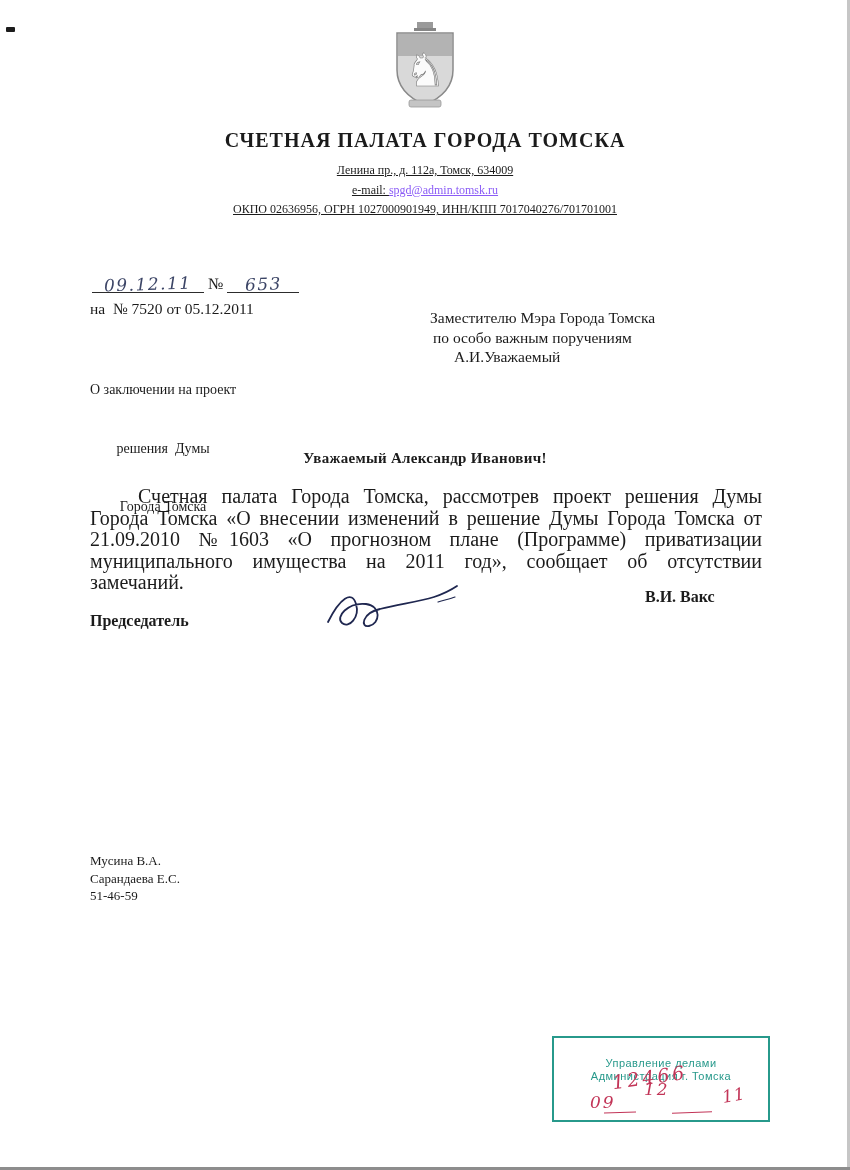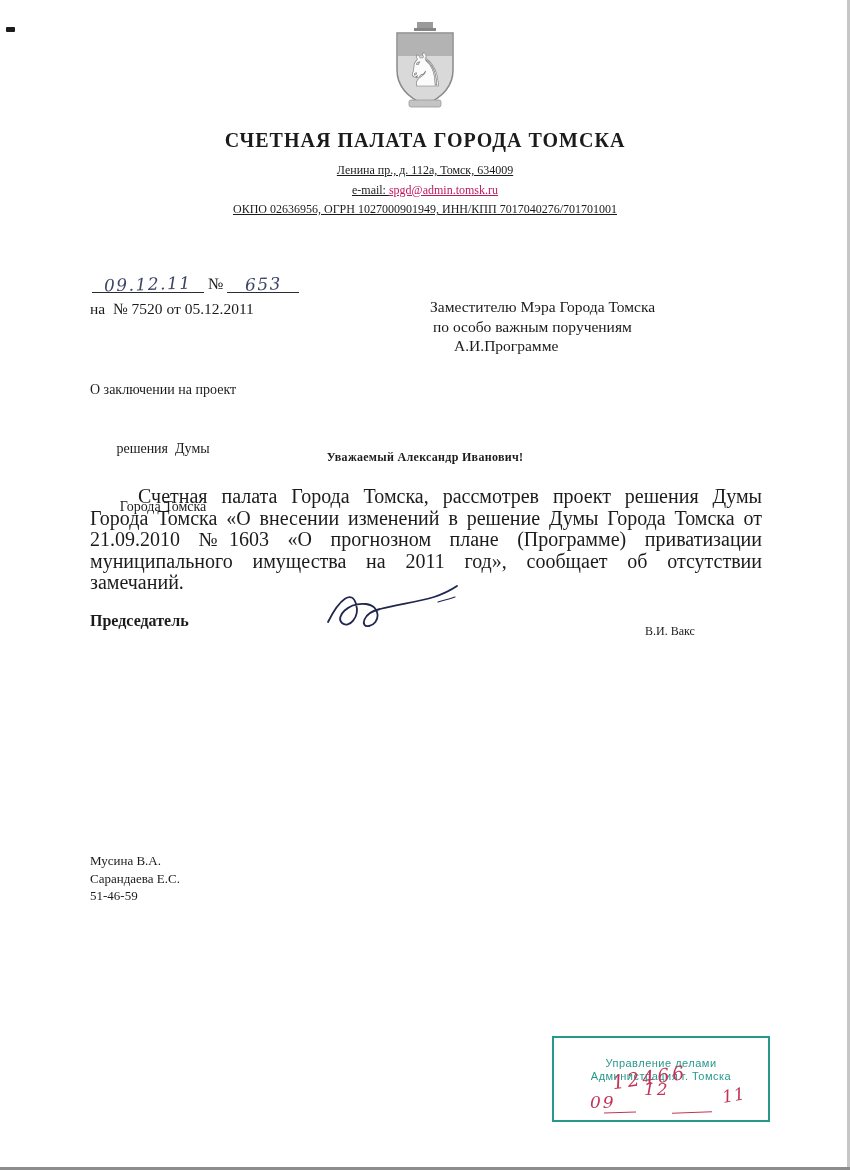--- a/index.html
+++ b/index.html
@@ -11,48 +11,48 @@
   .edge-bottom { position:absolute; bottom:0; left:0; width:100%; height:3px; background:#8d8d8d; }
   .speck { position:absolute; left:6px; top:27px; width:9px; height:5px; background:#1c1c1c; border-radius:1px; }
 
   .emblem { position:absolute; left:388px; top:20px; }
 
   .org-name { position:absolute; top:129px; left:0; width:100%; text-align:center;
               font-weight:bold; font-size:20px; letter-spacing:1px; }
 
   .head-block { position:absolute; top:161px; left:0; width:100%; text-align:center;
                 font-size:12px; line-height:19.5px;text-decoration:underline; }
-  .email-link { text-decoration:underline; color:#be185d; }
+  .email-link { text-decoration:underline; color:#8b5cf6; }
 
   .ref-row { position:absolute; left:92px; top:272px; font-size:16px; }
   .ref-slot { display:inline-block; border-bottom:1.2px solid #2c2c2c; text-align:center; vertical-align:bottom; }
   .slot-date { width:112px; }
   .slot-num { width:72px; }
   .no-label { display:inline-block; margin:0 4px; font-size:16px; }
   .hw { font-family:"DejaVu Serif",serif; font-style:italic; color:#3c4566;
         font-size:17px; letter-spacing:1.5px; display:inline-block; transform:rotate(-2deg); position:relative; top:2px; }
 
   .reply-line { position:absolute; left:90px; top:300px; font-size:15.5px; white-space:pre; }
 
-  .addressee { position:absolute; left:430px; top:297px; font-size:15.5px; line-height:19.5px; }
+  .addressee { position:absolute; left:430px; top:308px; font-size:15.5px; line-height:19.5px; }
   .addressee .l2 { padding-left:3px; }
   .addressee .l3 { padding-left:24px; }
 
   .subject { position:absolute; left:90px; top:341px; font-size:14px; line-height:19.5px; white-space:pre;text-align:center; }
 
   .salutation { position:absolute; top:450px; left:0; width:100%; text-align:center;
-                font-weight:bold; font-size:12px; letter-spacing:0.3px; }
+                font-weight:bold; font-size:15px; letter-spacing:0.3px; }
 
   .body-par { position:absolute; left:90px; top:486px; width:672px;
               font-size:20px; line-height:21.5px; text-align:justify; text-indent:48px;
               word-spacing:2px; }
 
   .sig-title { position:absolute; left:90px; top:612px; font-weight:bold; font-size:16px; }
   .sig-mark  { position:absolute; left:322px; top:580px; }
-  .sig-name  { position:absolute; left:645px; top:624px; font-weight:normal; font-size:12px; }
+  .sig-name  { position:absolute; left:645px; top:588px; font-weight:bold; font-size:16px; }
 
   .contacts { position:absolute; left:90px; top:852px; font-size:13px; line-height:17.5px; }
 
   .stamp { position:absolute; left:552px; top:1036px; width:218px; height:86px;
            border:2px solid #27998b; }
   .stamp-line { text-align:center; color:#27998b; font-family:"Liberation Sans",sans-serif;
                 font-size:11px; letter-spacing:0.5px; line-height:13px; }
   .stamp-line.first { margin-top:19px; }
   .stamp-hw { position:absolute; font-family:"DejaVu Serif",serif; font-style:italic;
               color:#c23457; }
@@ -98,21 +98,21 @@
     </span><span class="no-label">№</span><span class="ref-slot slot-num">
       <span class="hw">653</span>
     </span>
   </div>
 
   <div class="reply-line">на  № 7520 от 05.12.2011</div>
 
   <div class="addressee">
     <div class="l1">Заместителю Мэра Города Томска</div>
     <div class="l2">по особо важным поручениям</div>
-    <div class="l3">А.И.Программе</div>
+    <div class="l3">А.И.Уважаемый</div>
   </div>
 
   <div class="subject">
     <div>О заключении на проект</div>
     <div>решения  Думы</div>
     <div>Города Томска</div>
   </div>
 
   <div class="salutation">Уважаемый Александр Иванович!</div>
 

